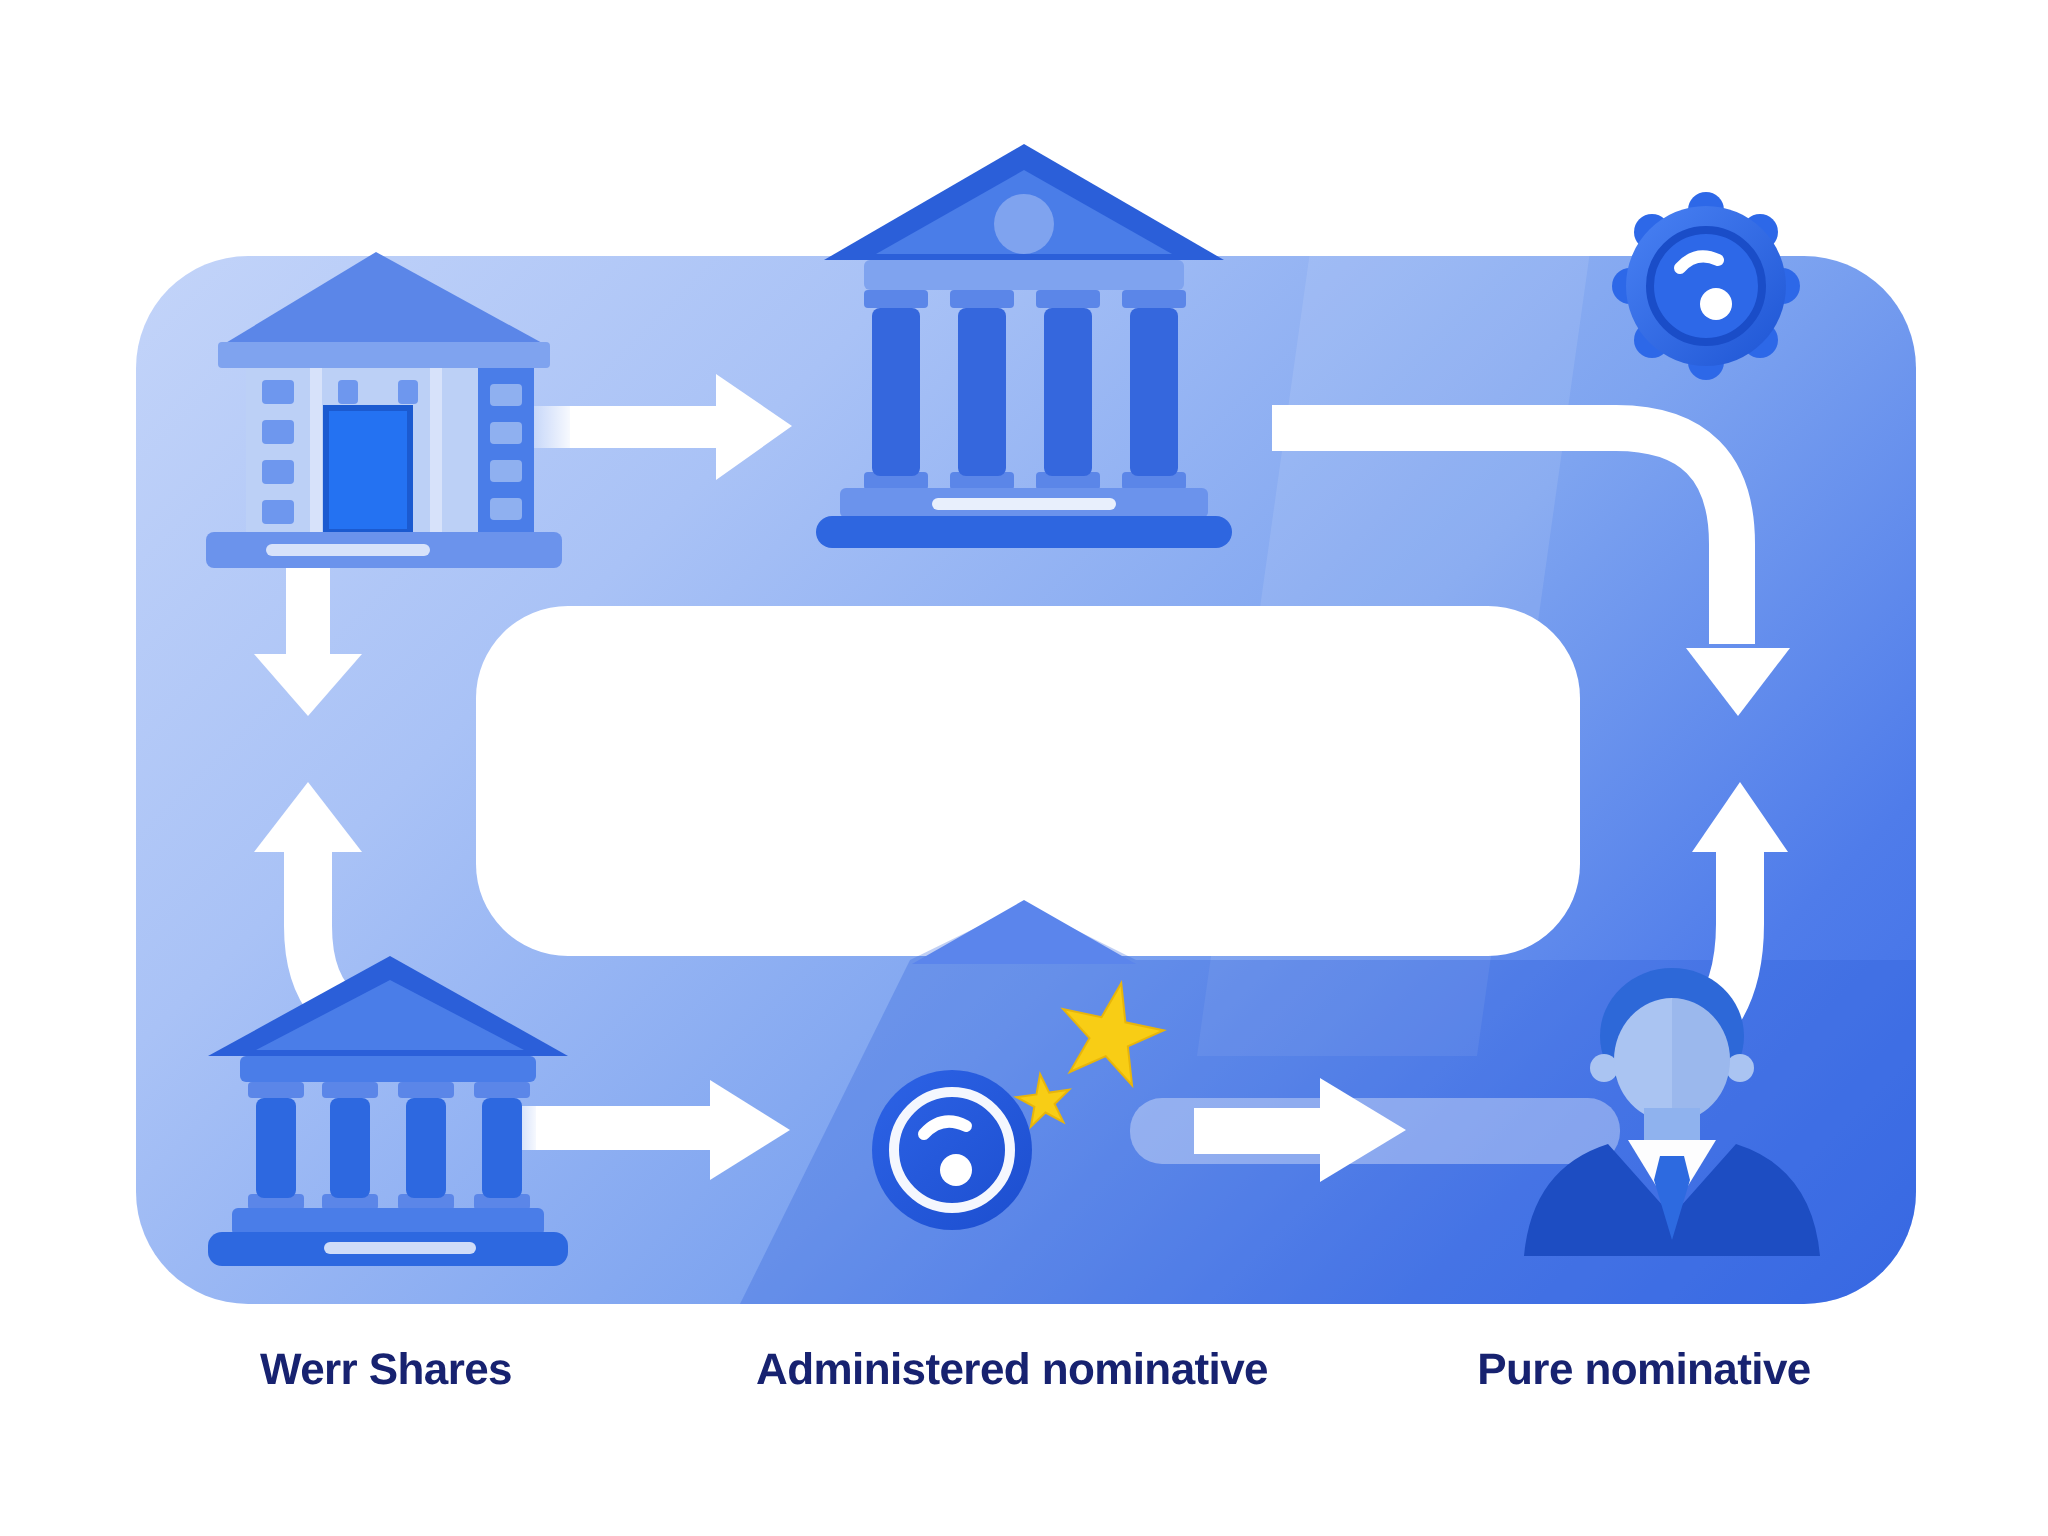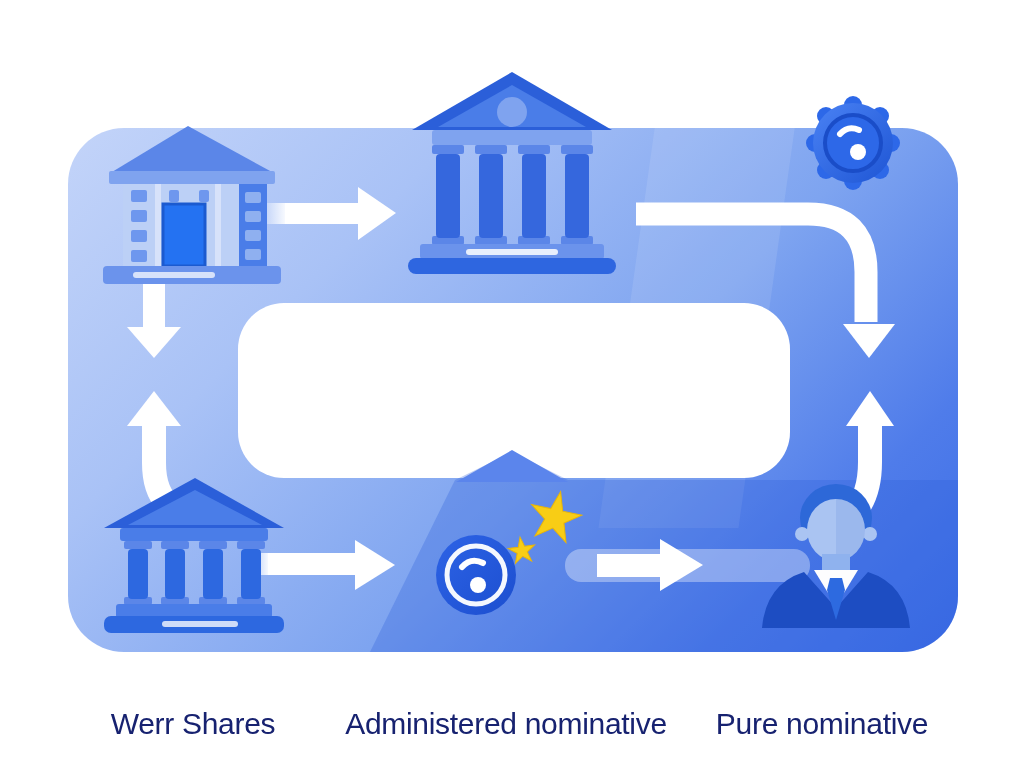--- a/index.html
+++ b/index.html
@@ -30,22 +30,22 @@
     position:absolute;left:0;top:0;width:890px;height:524px;
     background:#5b85ec;
     clip-path:polygon(444px 322px,388px 354px,500px 354px);
   }
   svg{display:block;}
   .abs{position:absolute;}
   .arrows{z-index:2;left:0;top:0;}
   .icon{z-index:3;}
   .stars{z-index:4;}
   .caption{
-    position:absolute;z-index:5;top:708px;height:32px;line-height:32px;
-    font-size:30px;font-weight:400;color:#172270;text-align:center;letter-spacing:-0.3px;
+    position:absolute;z-index:5;top:669px;height:32px;line-height:32px;
+    font-size:22px;font-weight:700;color:#172270;text-align:center;letter-spacing:-0.3px;
   }
   .caption.left{left:63px;width:260px;}
   .caption.center{left:341px;width:330px;}
   .caption.right{left:687px;width:270px;}
 </style>
 </head>
 <body>
 
 <div class="stage">
 

